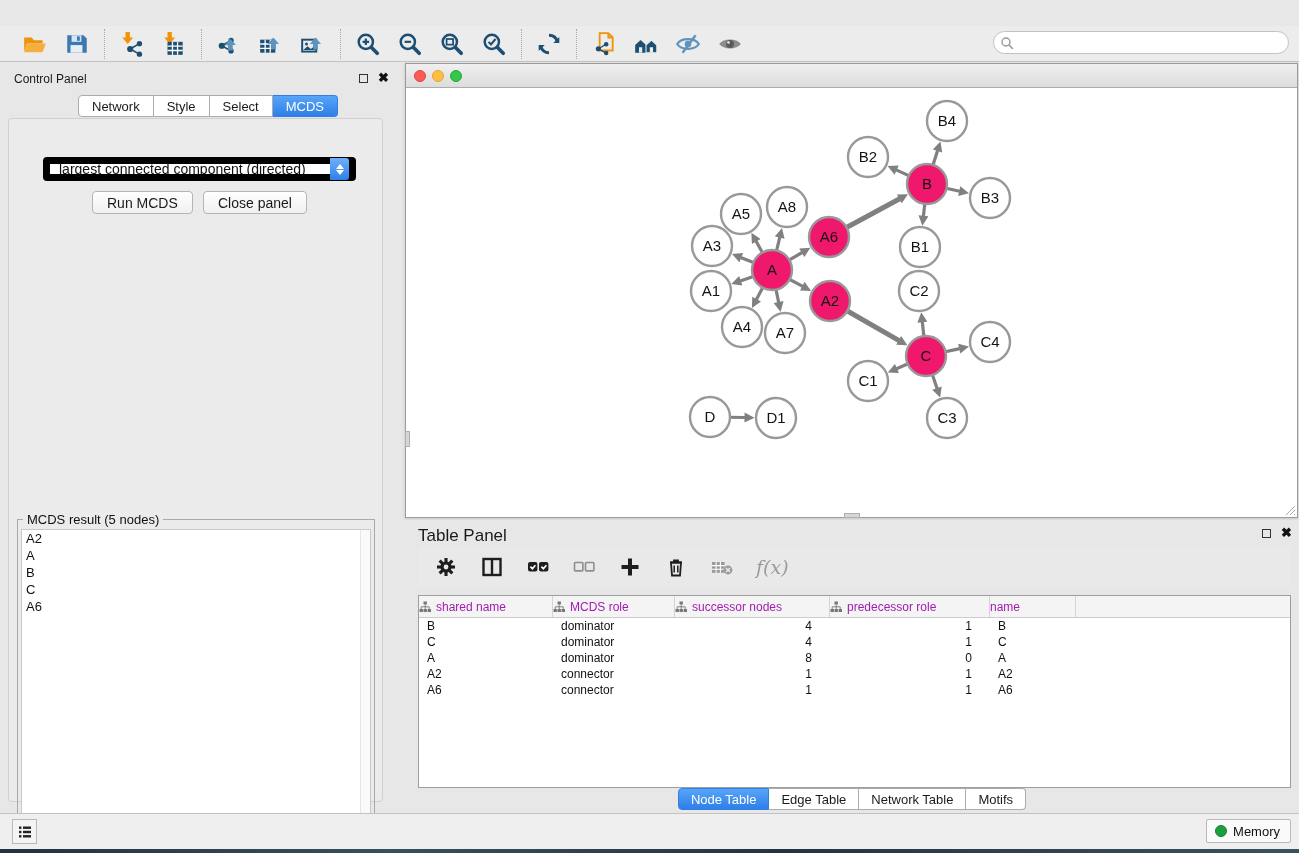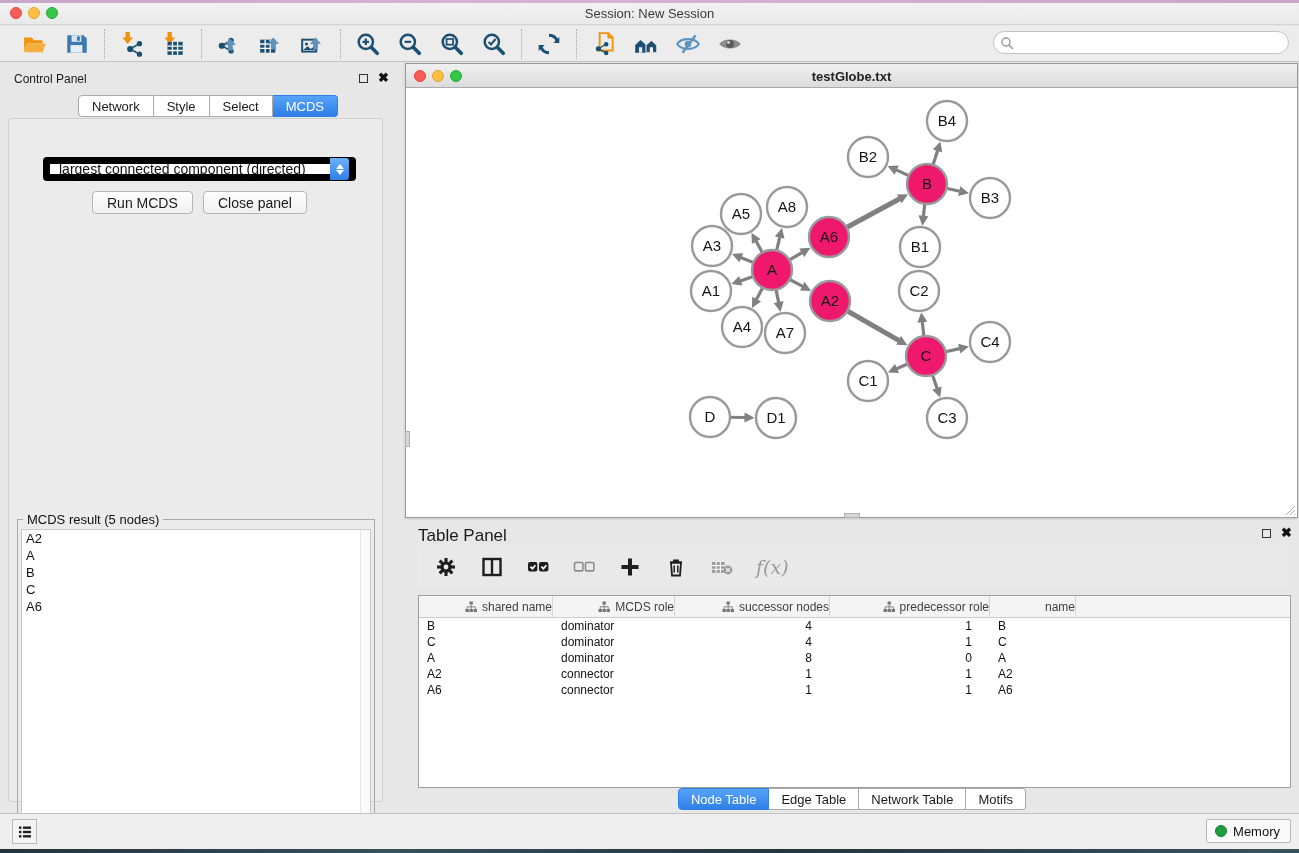--- a/index.html
+++ b/index.html
@@ -128,22 +128,22 @@
   }
   .tp-icon { width:24px; height:24px; display:flex; align-items:center; justify-content:center; cursor:pointer; }
   .tp-icon svg { width:22px; height:22px; }
   #tp-fx { font-family:"DejaVu Serif", serif; font-style:italic; font-size:19px; color:#9A9A9A; cursor:default; }
   #tp-table {
     position:absolute; left:13px; top:75px; width:873px; height:193px;
     background:#FFFFFF; border:1px solid #9E9E9E; overflow:hidden;
   }
   #tp-header { display:flex; height:22px; background:#F4F4F4; border-bottom:1px solid #CCCCCC; }
   .th-cell {
-    display:flex; align-items:center; justify-content:flex-end; gap:5px;
-    font-size:12px; color:#404040; border-right:1px solid #D4D4D4; height:100%;
+    display:flex; align-items:center; justify-content:flex-start; gap:5px;
+    font-size:12px; color:#a21caf; border-right:1px solid #D4D4D4; height:100%;
     cursor:pointer;
   }
   .tr-row { display:flex; height:16px; }
   .td-cell { font-size:12px; color:#111; line-height:16px; white-space:nowrap; }
   .td-left { text-align:left; padding-left:8px; }
   .td-right { text-align:right; padding-right:18px; }
   #tp-tabs { position:absolute; left:0; width:100%; top:268px; display:flex; justify-content:center; }
   .tp-tab {
     height:22px; padding:0 12px; font-size:13px; color:#1A1A1A; background:#FFFFFF;
     border:1px solid #ABABAB; border-left:none; display:flex; align-items:center; cursor:pointer;
@@ -170,26 +170,20 @@
   #wallpaper-strip {
     position:absolute; left:0; top:849px; width:1299px; height:4px;
     background:linear-gradient(90deg,#23323C,#37505C 30%,#24343E 60%,#3A525E);
   }
 </style>
 </head>
 <body>
 
 <div id="app">
 
-  <div id="titlebar">
-    <span class="traffic t-red"></span>
-    <span class="traffic t-yellow"></span>
-    <span class="traffic t-green"></span>
-    <div id="app-title">Session: New Session</div>
-  </div>
 
   <div id="toolbar">
     <div id="toolbar-groups" style="display:flex;align-items:center;">
         <span class="tb-group">
           <span class="tb-icon">
             <svg viewBox="0 0 24 24">
               <path d="M2,6 h7 l2,2.5 h8 v3 H4.6 L2,19 Z" fill="#F0930A"></path>
               <path d="M4.6,11.5 H22 L19,19.5 H2 Z" fill="#F6AE3F"></path>
             </svg>
           </span>
@@ -379,21 +373,20 @@
         </div>
       </div>
     </div>
   </div>
 
   <div id="net-window">
     <div id="net-titlebar">
       <span class="traffic t-red"></span>
       <span class="traffic t-yellow"></span>
       <span class="traffic t-green"></span>
-      <div id="net-title">testGlobe.txt</div>
     </div>
     <div id="net-canvas">
       <svg id="graph-svg" viewBox="406 88 891 429">
           <defs>
             <marker id="arr" viewBox="0 0 10 10" refX="0.5" refY="5" markerWidth="11" markerHeight="10" orient="auto" markerUnits="userSpaceOnUse">
               <path d="M0,0 L10,5 L0,10 z" fill="#808080"></path>
             </marker>
           </defs>
           <line x1="772" y1="270" x2="740.3" y2="280.9" stroke="#808080" stroke-width="3.2" marker-end="url(#arr)"></line>
           <line x1="772" y1="270" x2="802.7" y2="286.4" stroke="#808080" stroke-width="3.2" marker-end="url(#arr)"></line>

